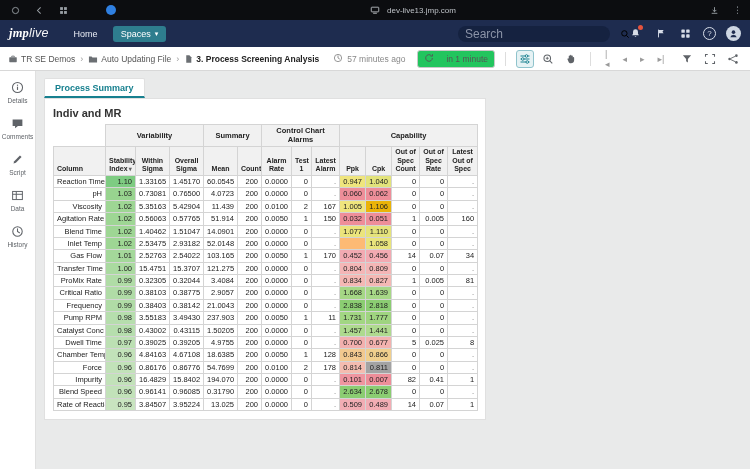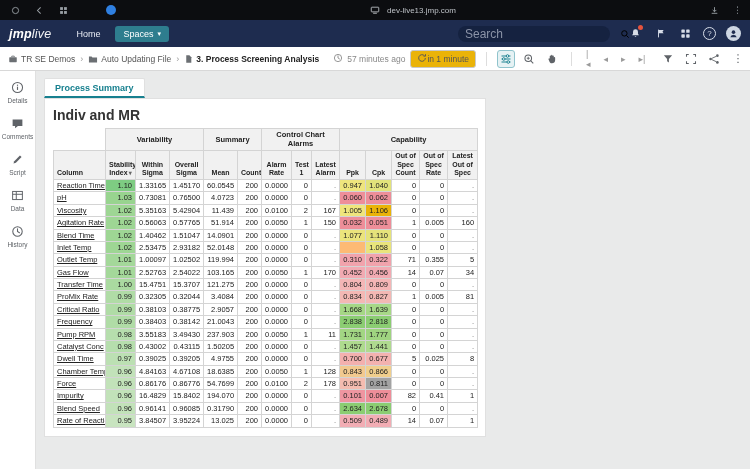--- a/index.html
+++ b/index.html
@@ -11,64 +11,64 @@
   .browser-bar { height: 20px; background: #0c0d10; display: flex; align-items: center; padding: 0 8px; color: #9aa0a6; flex: 0 0 auto; }
   .bb-left { display: flex; align-items: center; gap: 9px; }
   .bb-center { flex: 1; display: flex; justify-content: center; align-items: center; gap: 5px; color: #bdc1c6; font-size: 8px; }
   .bb-right { display: flex; align-items: center; gap: 11px; }
   .app-dot { width: 10px; height: 10px; border-radius: 50%; background: #2f7fe0; margin-left: 26px; }
   .bb-glyph { font-size: 9px; line-height: 1; }
 
   
   .app-header { height: 27px; background: #1e2c4f; display: flex; align-items: center; padding: 0 9px; gap: 7px; flex: 0 0 auto; }
   .logo { color: #fff; font-style: italic; font-size: 12.5px; margin-right: 10px; letter-spacing: .2px; }
-  .logo .l1 { font-weight: bold; }
+  .logo .l1 { font-weight: bold; font-family: Liberation Serif, serif; }
   .logo .l2 { font-weight: normal; opacity: .95; }
   .nav-btn { color: #e8ecf4; font-size: 9px; padding: 3px 8px; border-radius: 3px; cursor: pointer; }
   .nav-btn.active { background: #2e7d8e; color: #fff; display: flex; gap: 4px; align-items: center; }
   .caret { font-size: 7px; }
   .search-wrap { margin-left: auto; display: flex; align-items: center; background: #152240; border-radius: 10px; height: 16px; padding: 0 7px; width: 152px; }
   .search-input { flex: 1; background: transparent; border: none; outline: none; color: #cfd6e4; font-size: 12px; }
   .search-input::placeholder { color: #8b93a7; }
   .hdr-icons { display: flex; align-items: center; gap: 10px; margin-left: 11px; color: #d7dde8; }
   .icon-btn { position: relative; width: 15px; height: 15px; display: flex; align-items: center; justify-content: center; cursor: pointer; }
   .badge-dot { position: absolute; top: -1px; right: 0; width: 5px; height: 5px; background: #e5533d; border-radius: 50%; }
   .help-circle { width: 13px; height: 13px; border: 1px solid #d7dde8; border-radius: 50%; font-size: 8px; display: flex; align-items: center; justify-content: center; }
   .avatar { width: 15px; height: 15px; border-radius: 50%; background: #cdd6e2; display: flex; align-items: center; justify-content: center; overflow: hidden; }
 
   
   .crumb-bar { height: 24px; background: #fff; border-bottom: 1px solid #d8d8d8; display: flex; align-items: center; padding: 0 8px; gap: 5px; font-size: 8.5px; color: #555; flex: 0 0 auto; }
   .crumb { display: flex; align-items: center; gap: 3px; white-space: nowrap; cursor: pointer; }
   .crumb .c-ic { color: #6b6f73; display: flex; }
   .crumb.current { color: #222; font-weight: bold; }
   .crumb-sep { color: #9a9a9a; font-size: 9px; }
   .updated { color: #888; display: flex; gap: 4px; align-items: center; margin-left: 9px; white-space: nowrap; }
-  .refresh-btn { display: flex; align-items: center; gap: 0; border: 1px solid #c9c9c9; border-radius: 3px; padding: 2px 6px; color: #555; background: #eab308; white-space: nowrap; cursor: pointer; }
+  .refresh-btn { display: flex; align-items: center; gap: 12px; border: 1px solid #c9c9c9; border-radius: 3px; padding: 2px 6px; color: #555; margin-left: 7px; background: #22c55e; white-space: nowrap; cursor: pointer; }
   .vsep { width: 1px; height: 14px; background: #ddd; margin: 0 5px; flex: 0 0 auto; }
   .tool-btn { width: 18px; height: 18px; display: flex; align-items: center; justify-content: center; color: #5f6368; border-radius: 3px; cursor: pointer; flex: 0 0 auto; }
   .tool-btn.active { background: #e6f2f4; border: 1px solid #8fc3cc; color: #17808f; }
   .nav-glyph { font-size: 9px; color: #9a9a9a; padding: 0 4px; cursor: pointer; }
   .crumb-spacer { flex: 1; }
 
   
   .body-row { flex: 1; display: flex; min-height: 0; }
   .side { width: 36px; background: #fff; border-right: 1px solid #e0e0e0; display: flex; flex-direction: column; align-items: center; padding-top: 10px; gap: 13px; flex: 0 0 auto; }
   .side-item { display: flex; flex-direction: column; align-items: center; gap: 2px; color: #5f6368; font-size: 6.5px; cursor: pointer; }
   .main { flex: 1; padding: 6px 0 0 8px; overflow: hidden; background: #e9eaea; }
   .tab { display: inline-block; background: #fff; color: #17808f; font-size: 9px; font-weight: bold; padding: 4px 10px 3px; border: 1px solid #e0e0e0; border-bottom: 2px solid #17808f; border-radius: 2px 2px 0 0; cursor: pointer; }
   .panel { background: #fff; border: 1px solid #e0e0e0; padding: 8px; width: 442px; }
-  .report-title { font-size: 14px; font-weight: bold; color: #333; margin-bottom: 5px; }
+  .report-title { font-size: 11px; font-weight: bold; color: #333; margin-bottom: 5px; }
 
   table.data { border-collapse: collapse; font-size: 7.5px; color: #222; table-layout: fixed; width: 424px; }
   .data th, .data td { border: 1px solid #d4d4d4; padding: 1px 3px; line-height: 1.25; overflow: hidden; }
   .data thead th { background: #f1f1f1; font-weight: bold; text-align: center; vertical-align: bottom; font-size: 7px; }
   .data th.gh { font-size: 7.5px; height: 13px; vertical-align: middle; }
   .data th.gh.empty { background: #fff; border-top-color: #fff; border-left-color: #fff; }
   .data td { text-align: right; background: #fff; white-space: nowrap; }
-  .data td.name { text-align: left; text-decoration: underline; }
+  .data td.name { text-align: right; }
   .data td.miss { color: #666; }
   .sort-ind { font-size: 6px; color: #666; margin-left: 1px; }
 </style>
 </head>
 <body>
 
 <div class="screen">
 
   <div class="browser-bar">
     <div class="bb-left">
@@ -460,36 +460,20 @@
                 <td>0.0000</td>
                 <td>0</td>
                 <td class="miss">.</td>
                 <td style="background: #fdba74; padding-left: 47px;">1.023</td>
                 <td style="background: rgb(233, 228, 124);">1.058</td>
                 <td>0</td>
                 <td>0</td>
                 <td class="miss">.</td>
               </tr>
               <tr>
-                <td class="name">Outlet Temp</td>
-                <td style="background: rgb(164, 216, 154);">1.01</td>
-                <td>1.00097</td>
-                <td>1.02502</td>
-                <td>119.994</td>
-                <td>200</td>
-                <td>0.0000</td>
-                <td>0</td>
-                <td class="miss">.</td>
-                <td style="background: rgb(241, 163, 172);">0.310</td>
-                <td style="background: rgb(241, 163, 172);">0.322</td>
-                <td>71</td>
-                <td>0.355</td>
-                <td>5</td>
-              </tr>
-              <tr>
                 <td class="name">Gas Flow</td>
                 <td style="background: rgb(164, 216, 154);">1.01</td>
                 <td>2.52763</td>
                 <td>2.54022</td>
                 <td>103.165</td>
                 <td>200</td>
                 <td>0.0050</td>
                 <td>1</td>
                 <td>170</td>
                 <td style="background: rgb(242, 170, 178);">0.452</td>
@@ -629,21 +613,21 @@
               <tr>
                 <td class="name">Force</td>
                 <td style="background: rgb(194, 226, 185);">0.96</td>
                 <td>0.86176</td>
                 <td>0.86776</td>
                 <td>54.7699</td>
                 <td>200</td>
                 <td>0.0100</td>
                 <td>2</td>
                 <td>178</td>
-                <td style="background: rgb(244, 188, 176);">0.951</td>
+                <td style="background: rgb(244, 188, 176);">0.814</td>
                 <td style="background: #a3a3a3;">0.811</td>
                 <td>0</td>
                 <td>0</td>
                 <td class="miss">.</td>
               </tr>
               <tr>
                 <td class="name">Impurity</td>
                 <td style="background: rgb(194, 226, 185);">0.96</td>
                 <td>16.4829</td>
                 <td>15.8402</td>

